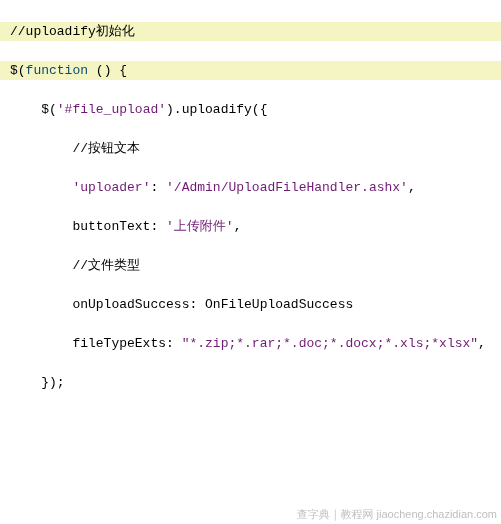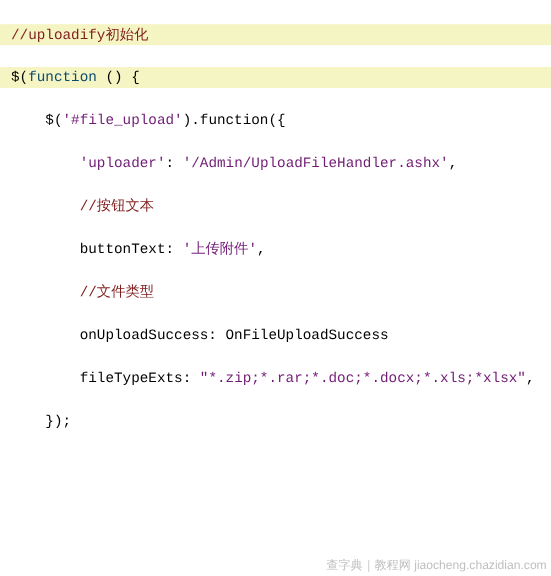--- a/index.html
+++ b/index.html
@@ -22,43 +22,43 @@
   .line {
     display: block;
     min-height: 19px;
   }
   .hl {
     background-color: #f5f4c3;
     margin-left: -10px;
     padding-left: 10px;
     width: calc(100% + 10px);
   }
-  .c-comment { color: #7f1d1d; font-family: Liberation Mono, monospace; }
+  .c-comment { color: #000000; font-family: Liberation Mono, monospace; }
   .c-keyword { color: #0c4a6e; }
   .c-string  { color: #701a75; }
   .c-text    { color: #000000; }
   .watermark {
     position: absolute;
     right: 4px;
     bottom: 2px;
     font-size: 11px;
     color: #bfbfbf;
     font-family: Arial, sans-serif;
     letter-spacing: 0px;
   }
 </style>
 </head>
 <body>
 
 <div class="code-area">
 <span class="line hl"><span class="c-comment">//uploadify初始化</span></span>
 <span class="line hl"><span class="c-text">$(</span><span class="c-keyword">function</span><span class="c-text"> () {</span></span>
-<span class="line"><span class="c-text">    $(</span><span class="c-string">'#file_upload'</span><span class="c-text">).function({</span></span>
+<span class="line"><span class="c-text">    $(</span><span class="c-string">'#file_upload'</span><span class="c-text">).uploadify({</span></span>
+<span class="line"><span class="c-text">        </span><span class="c-comment">//按钮文本</span></span>
 <span class="line"><span class="c-text">        </span><span class="c-string">'uploader'</span><span class="c-text">: </span><span class="c-string">'/Admin/UploadFileHandler.ashx'</span><span class="c-text">,</span></span>
-<span class="line"><span class="c-text">        </span><span class="c-comment">//按钮文本</span></span>
 <span class="line"><span class="c-text">        buttonText: </span><span class="c-string">'上传附件'</span><span class="c-text">,</span></span>
 <span class="line"><span class="c-text">        </span><span class="c-comment">//文件类型</span></span>
 <span class="line"><span class="c-text">        onUploadSuccess: OnFileUploadSuccess</span></span>
 <span class="line"><span class="c-text">        fileTypeExts: </span><span class="c-string">"*.zip;*.rar;*.doc;*.docx;*.xls;*xlsx"</span><span class="c-text">,</span></span>
 <span class="line"><span class="c-text">    });</span></span>
 
 
 
 
 

